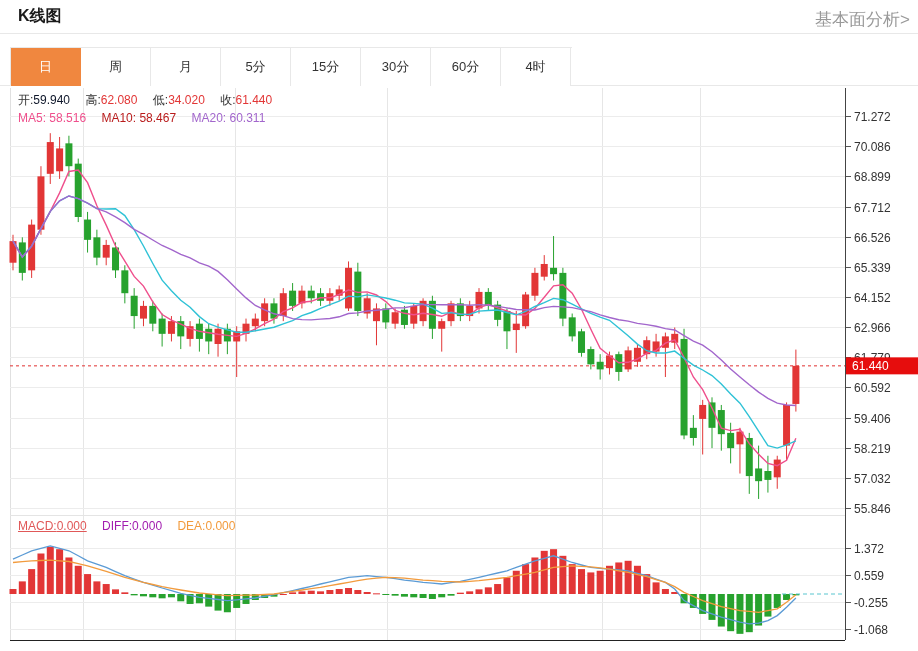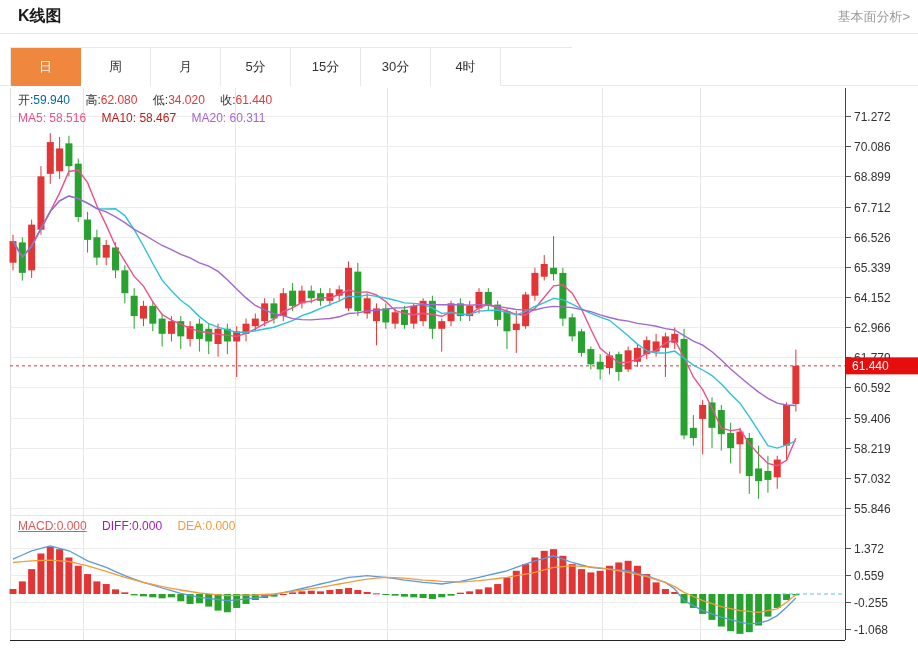--- a/index.html
+++ b/index.html
@@ -1,19 +1,19 @@
 <!DOCTYPE html>
 <html><head>
 <meta charset="utf-8">
 <style>
   html,body{margin:0;padding:0;background:#fff;}
   #app{position:relative;width:918px;height:651px;background:#fff;overflow:hidden;
        font-family:"Liberation Sans","DejaVu Sans",sans-serif;}
   .page-title{position:absolute;left:18px;top:6px;font-size:16px;font-weight:bold;color:#1a1a1a;}
-  .top-link{position:absolute;right:8px;top:8px;font-size:13px;color:#999;text-decoration:none;cursor:pointer;}
+  .top-link{position:absolute;right:8px;top:8px;font-size:17px;color:#999;text-decoration:none;cursor:pointer;}
   .title-divider{position:absolute;left:0;top:33px;width:918px;height:1px;background:#e8e8e8;}
   .tabbar{position:absolute;left:0;top:47px;width:918px;height:38px;border-bottom:1px solid #e8e8e8;}
   .tabbar-inner{margin-left:10px;display:flex;height:38px;border-top:1px solid #e8e8e8;border-left:1px solid #e8e8e8;width:561px;}
   .tab{width:70px;height:38px;line-height:38px;text-align:center;font-size:13px;color:#333;
        border-right:1px solid #e8e8e8;background:#fff;cursor:pointer;box-sizing:border-box;}
   .tab.active{background:#f0873f;color:#fff;border-right-color:#f0873f;}
   .legend-row{position:absolute;font-size:12px;line-height:14px;white-space:nowrap;}
   .legend-row .lab{color:#333;}
   .legend-row .gap{display:inline-block;width:12px;}
   svg text{font-family:"Liberation Sans","DejaVu Sans",sans-serif;}
@@ -27,20 +27,21 @@
   <div class="title-divider"></div>
 
   <div class="tabbar">
     <div class="tabbar-inner" id="tabs">
         <div class="tab active">日</div>
         <div class="tab">周</div>
         <div class="tab">月</div>
         <div class="tab">5分</div>
         <div class="tab">15分</div>
         <div class="tab">30分</div>
+        <div class="tab">60分</div>
         <div class="tab">4时</div>
       </div>
   </div>
 
   <svg id="chart" width="918" height="651" viewBox="0 0 918 651" style="position:absolute;left:0;top:0;">
       <line x1="83" y1="88" x2="83" y2="640" stroke="#e6e6e6" stroke-width="1" shape-rendering="crispEdges"></line>
       <line x1="235" y1="88" x2="235" y2="640" stroke="#e6e6e6" stroke-width="1" shape-rendering="crispEdges"></line>
       <line x1="387" y1="88" x2="387" y2="640" stroke="#e6e6e6" stroke-width="1" shape-rendering="crispEdges"></line>
       <line x1="602" y1="88" x2="602" y2="640" stroke="#e6e6e6" stroke-width="1" shape-rendering="crispEdges"></line>
       <line x1="700" y1="88" x2="700" y2="640" stroke="#e6e6e6" stroke-width="1" shape-rendering="crispEdges"></line>
@@ -362,21 +363,21 @@
       <polyline points="13,559.1 22.32,555.0 31.64,550.8 40.96,548.4 50.28,545.9 59.6,548.4 68.92,550.8 78.24000000000001,555.8 87.56,560.8 96.88,564.1 106.2,567.4 115.52000000000001,571.6 124.84,575.7 134.16,579.1 143.48000000000002,582.4 152.8,585.2 162.12,588.0 171.44,590.7 180.76,593.3 190.08,595.3 199.4,597.3 208.72,598.4 218.04000000000002,599.5 227.36,600.6 236.68,599.8 246,598.9 255.32,598.0 264.64,596.3 273.96000000000004,594.7 283.28000000000003,592.7 292.6,590.7 301.92,588.5 311.24,586.3 320.56,584.0 329.88,581.8 339.2,579.6 348.52,577.4 357.84000000000003,576.6 367.16,575.7 376.48,576.6 385.8,577.4 395.12,578.7 404.44,580.1 413.76,581.2 423.08000000000004,582.4 432.40000000000003,583.2 441.72,584.0 451.04,582.7 460.36,581.4 469.68,579.4 479,577.4 488.32,575.2 497.64,573.0 506.96000000000004,570.8 516.28,567.4 525.6,564.1 534.9200000000001,560.8 544.24,558.3 553.5600000000001,555.8 562.88,559.1 572.2,562.5 581.52,565.0 590.84,567.4 600.16,568.3 609.48,569.1 618.8000000000001,569.9 628.12,570.8 637.44,573.3 646.76,575.7 656.08,579.1 665.4,582.4 674.72,589.0 684.04,600.6 693.36,605.6 702.6800000000001,610.6 712,613.9 721.32,617.2 730.64,619.7 739.96,622.2 749.28,623.9 758.6,623.2 767.9200000000001,620.6 777.24,615.6 786.5600000000001,607.3 795.88,598.0" fill="none" stroke="#5b9bd5" stroke-width="1.3"></polyline>
       <polyline points="13,562.5 22.32,561.6 31.64,560.8 40.96,560.5 50.28,560.1 59.6,560.8 68.92,561.5 78.24000000000001,563.6 87.56,565.8 96.88,568.6 106.2,571.4 115.52000000000001,574.4 124.84,577.4 134.16,579.9 143.48000000000002,582.4 152.8,584.5 162.12,586.7 171.44,588.4 180.76,590.0 190.08,591.5 199.4,593.0 208.72,593.9 218.04000000000002,594.8 227.36,595.7 236.68,595.4 246,595.2 255.32,595.0 264.64,594.5 273.96000000000004,594.0 283.28000000000003,592.7 292.6,591.3 301.92,590.0 311.24,588.7 320.56,587.4 329.88,585.7 339.2,584.0 348.52,582.4 357.84000000000003,580.7 367.16,579.1 376.48,578.2 385.8,577.4 395.12,577.7 404.44,578.1 413.76,579.1 423.08000000000004,580.1 432.40000000000003,580.7 441.72,581.4 451.04,581.7 460.36,582.0 469.68,581.4 479,580.7 488.32,579.6 497.64,578.5 506.96000000000004,577.4 516.28,575.7 525.6,574.1 534.9200000000001,572.4 544.24,569.9 553.5600000000001,567.4 562.88,566.6 572.2,565.8 581.52,566.3 590.84,566.8 600.16,567.9 609.48,569.1 618.8000000000001,570.8 628.12,572.4 637.44,574.6 646.76,576.7 656.08,579.6 665.4,582.4 674.72,586.7 684.04,592.3 693.36,596.5 702.6800000000001,600.6 712,603.6 721.32,606.6 730.64,608.6 739.96,610.6 749.28,611.4 758.6,612.3 767.9200000000001,610.6 777.24,608.9 786.5600000000001,602.3 795.88,594.7" fill="none" stroke="#f29b3d" stroke-width="1.3"></polyline>
       <line x1="782" y1="594" x2="845" y2="594" stroke="#58c5cf" stroke-width="1" stroke-dasharray="4,3"></line>
       <line x1="845.5" y1="88" x2="845.5" y2="640" stroke="#444444" stroke-width="1" shape-rendering="crispEdges"></line>
       <line x1="10" y1="640.5" x2="845" y2="640.5" stroke="#222" stroke-width="1.5" shape-rendering="crispEdges"></line>
       <rect x="846" y="357.344" width="72" height="17" fill="#e60d0d"></rect>
       <text x="852" y="370.344" fill="#fff" font-size="12" text-anchor="start">61.440</text>
     </svg>
 
   <div class="legend-row" style="left:18px;top:93px;">
-    <span class="lab">开:</span><span id="v-open" style="color: #0369a1;">59.940</span><span class="gap"></span>
+    <span class="lab">开:</span><span id="v-open" style="color: #0f172a;">59.940</span><span class="gap"></span>
     <span class="lab">高:</span><span id="v-high" style="color: rgb(226, 54, 54);">62.080</span><span class="gap"></span>
     <span class="lab">低:</span><span id="v-low" style="color: rgb(226, 54, 54);">34.020</span><span class="gap"></span>
     <span class="lab">收:</span><span id="v-close" style="color: rgb(226, 54, 54);">61.440</span>
   </div>
 
   <div class="legend-row" style="left:18px;top:111px;">
     <span id="ma5" style="color: rgb(239, 79, 140); text-align: right;"><span>MA5:</span> <span>58.516</span></span><span class="gap"></span>
     <span id="ma10" style="color: #b91c1c;"><span>MA10:</span> <span>58.467</span></span><span class="gap"></span>
     <span id="ma20" style="color: rgb(162, 102, 204);"><span>MA20:</span> <span>60.311</span></span>
   </div>

